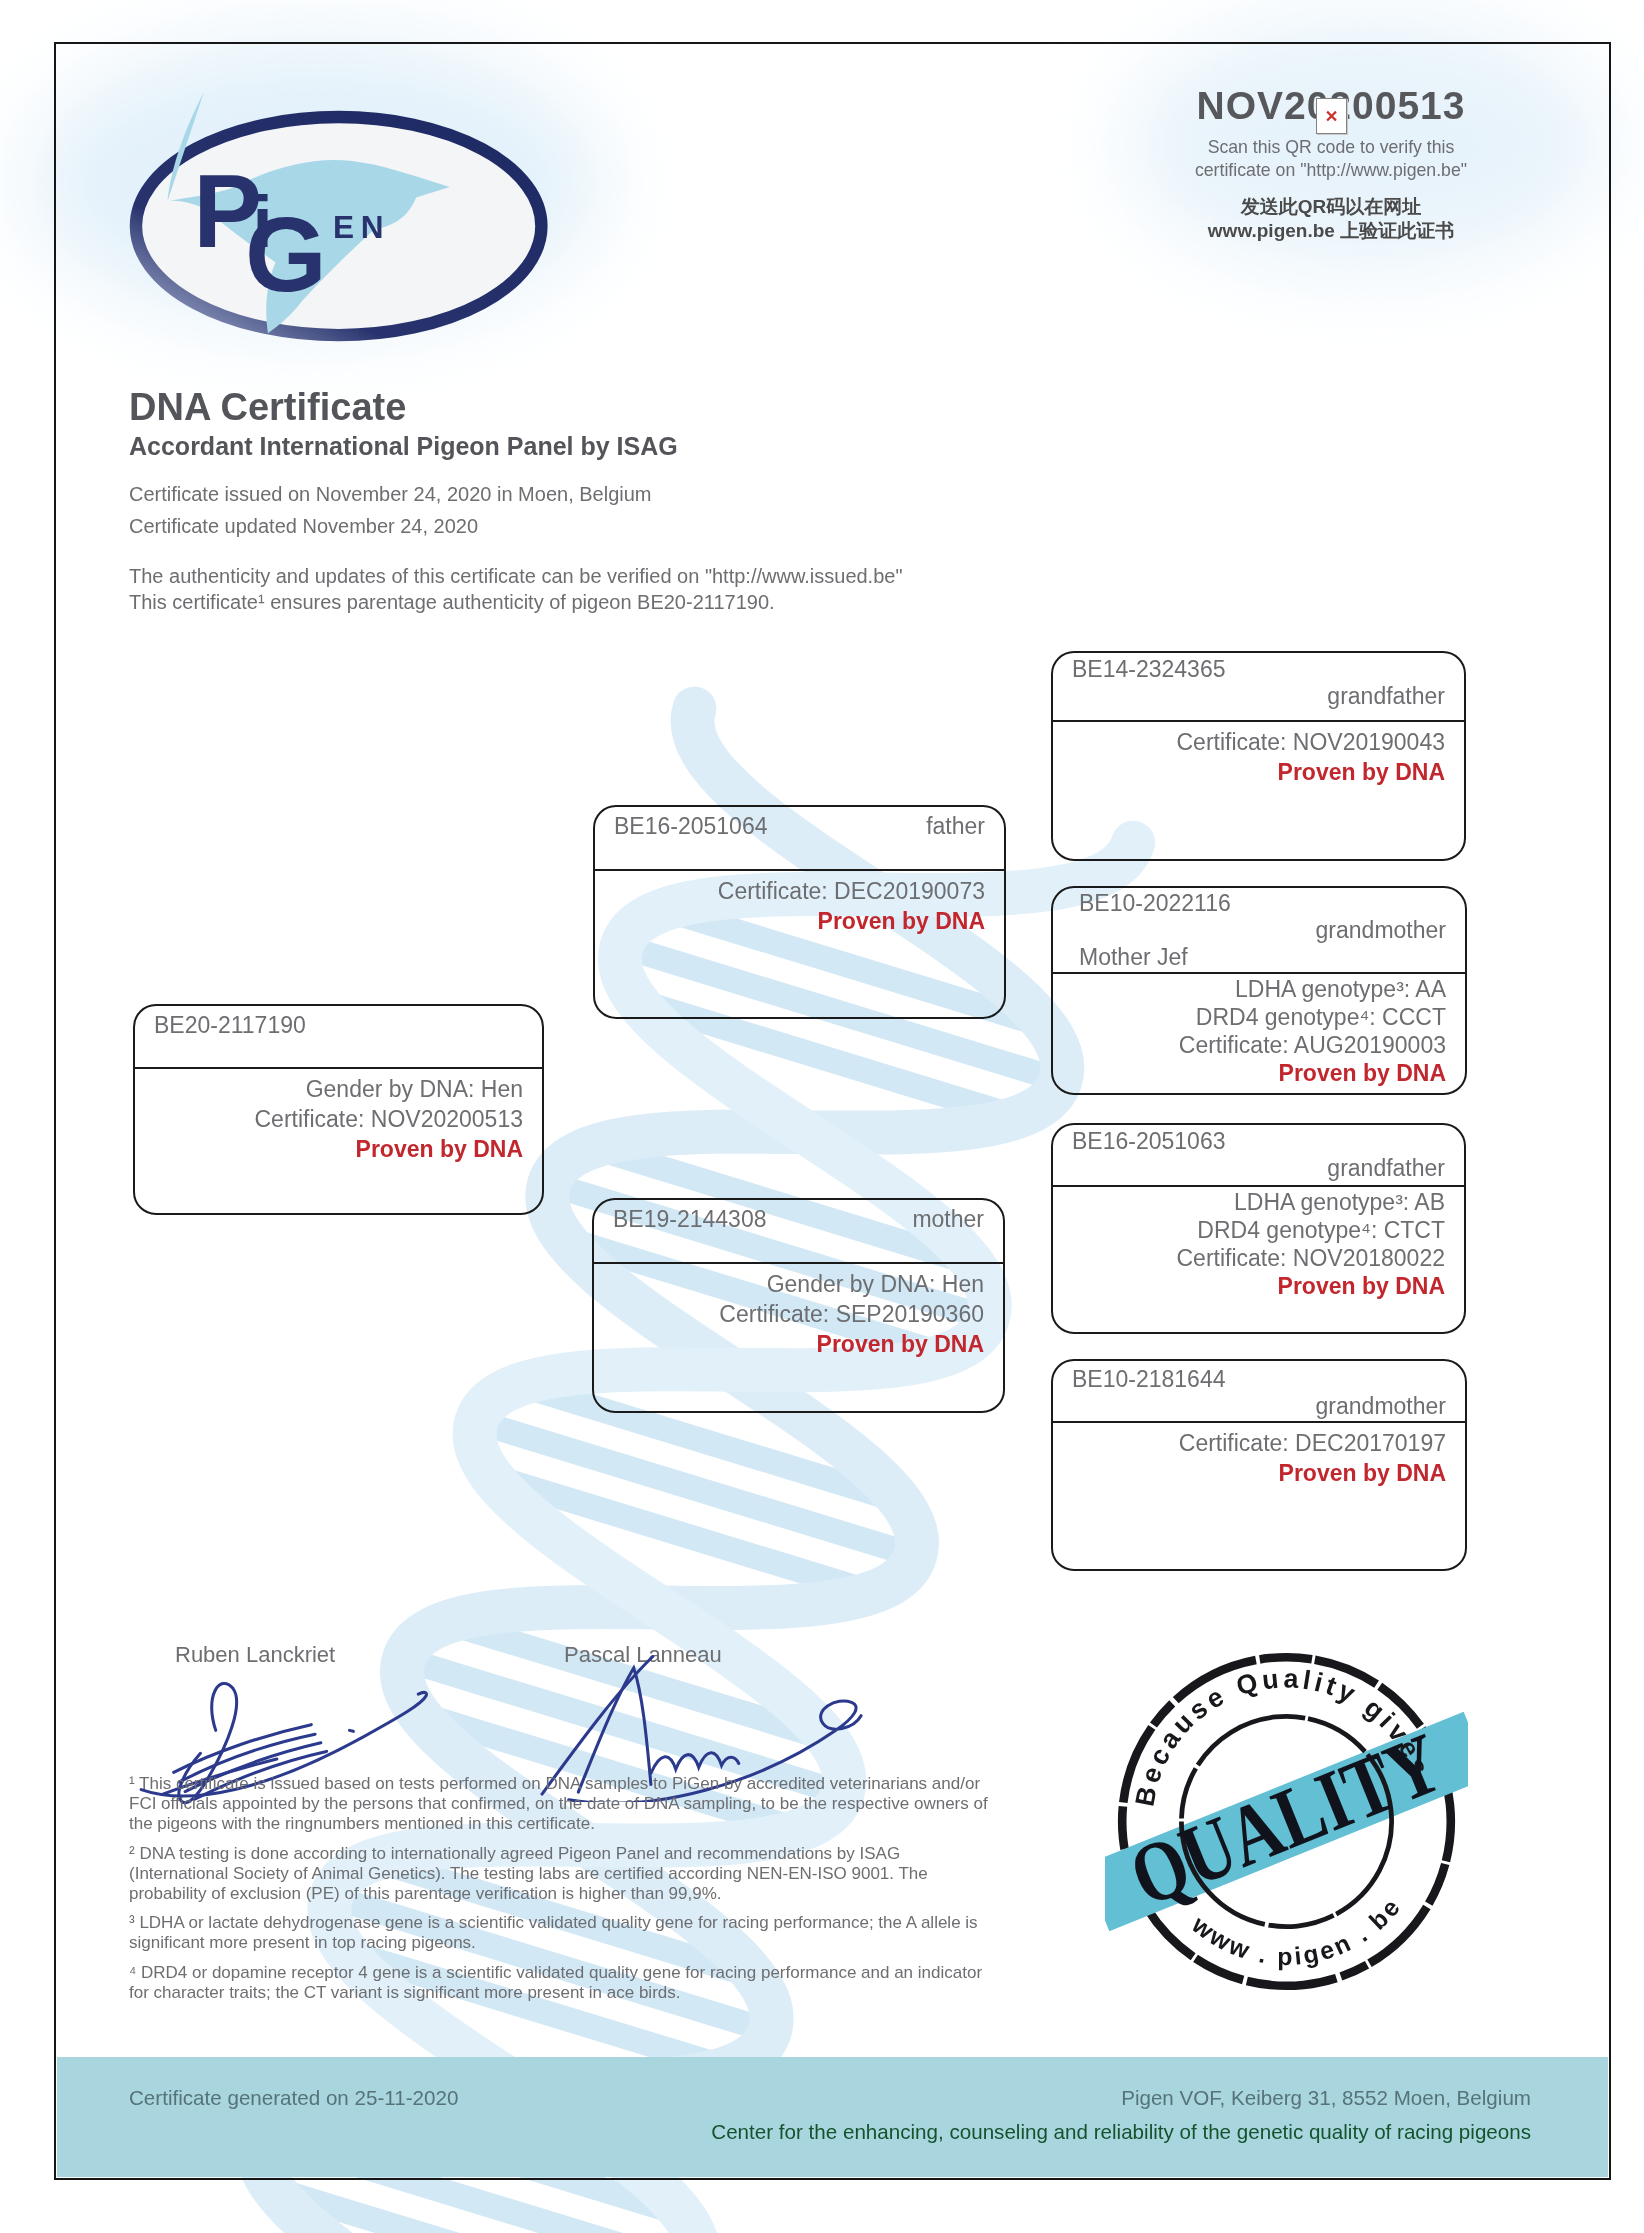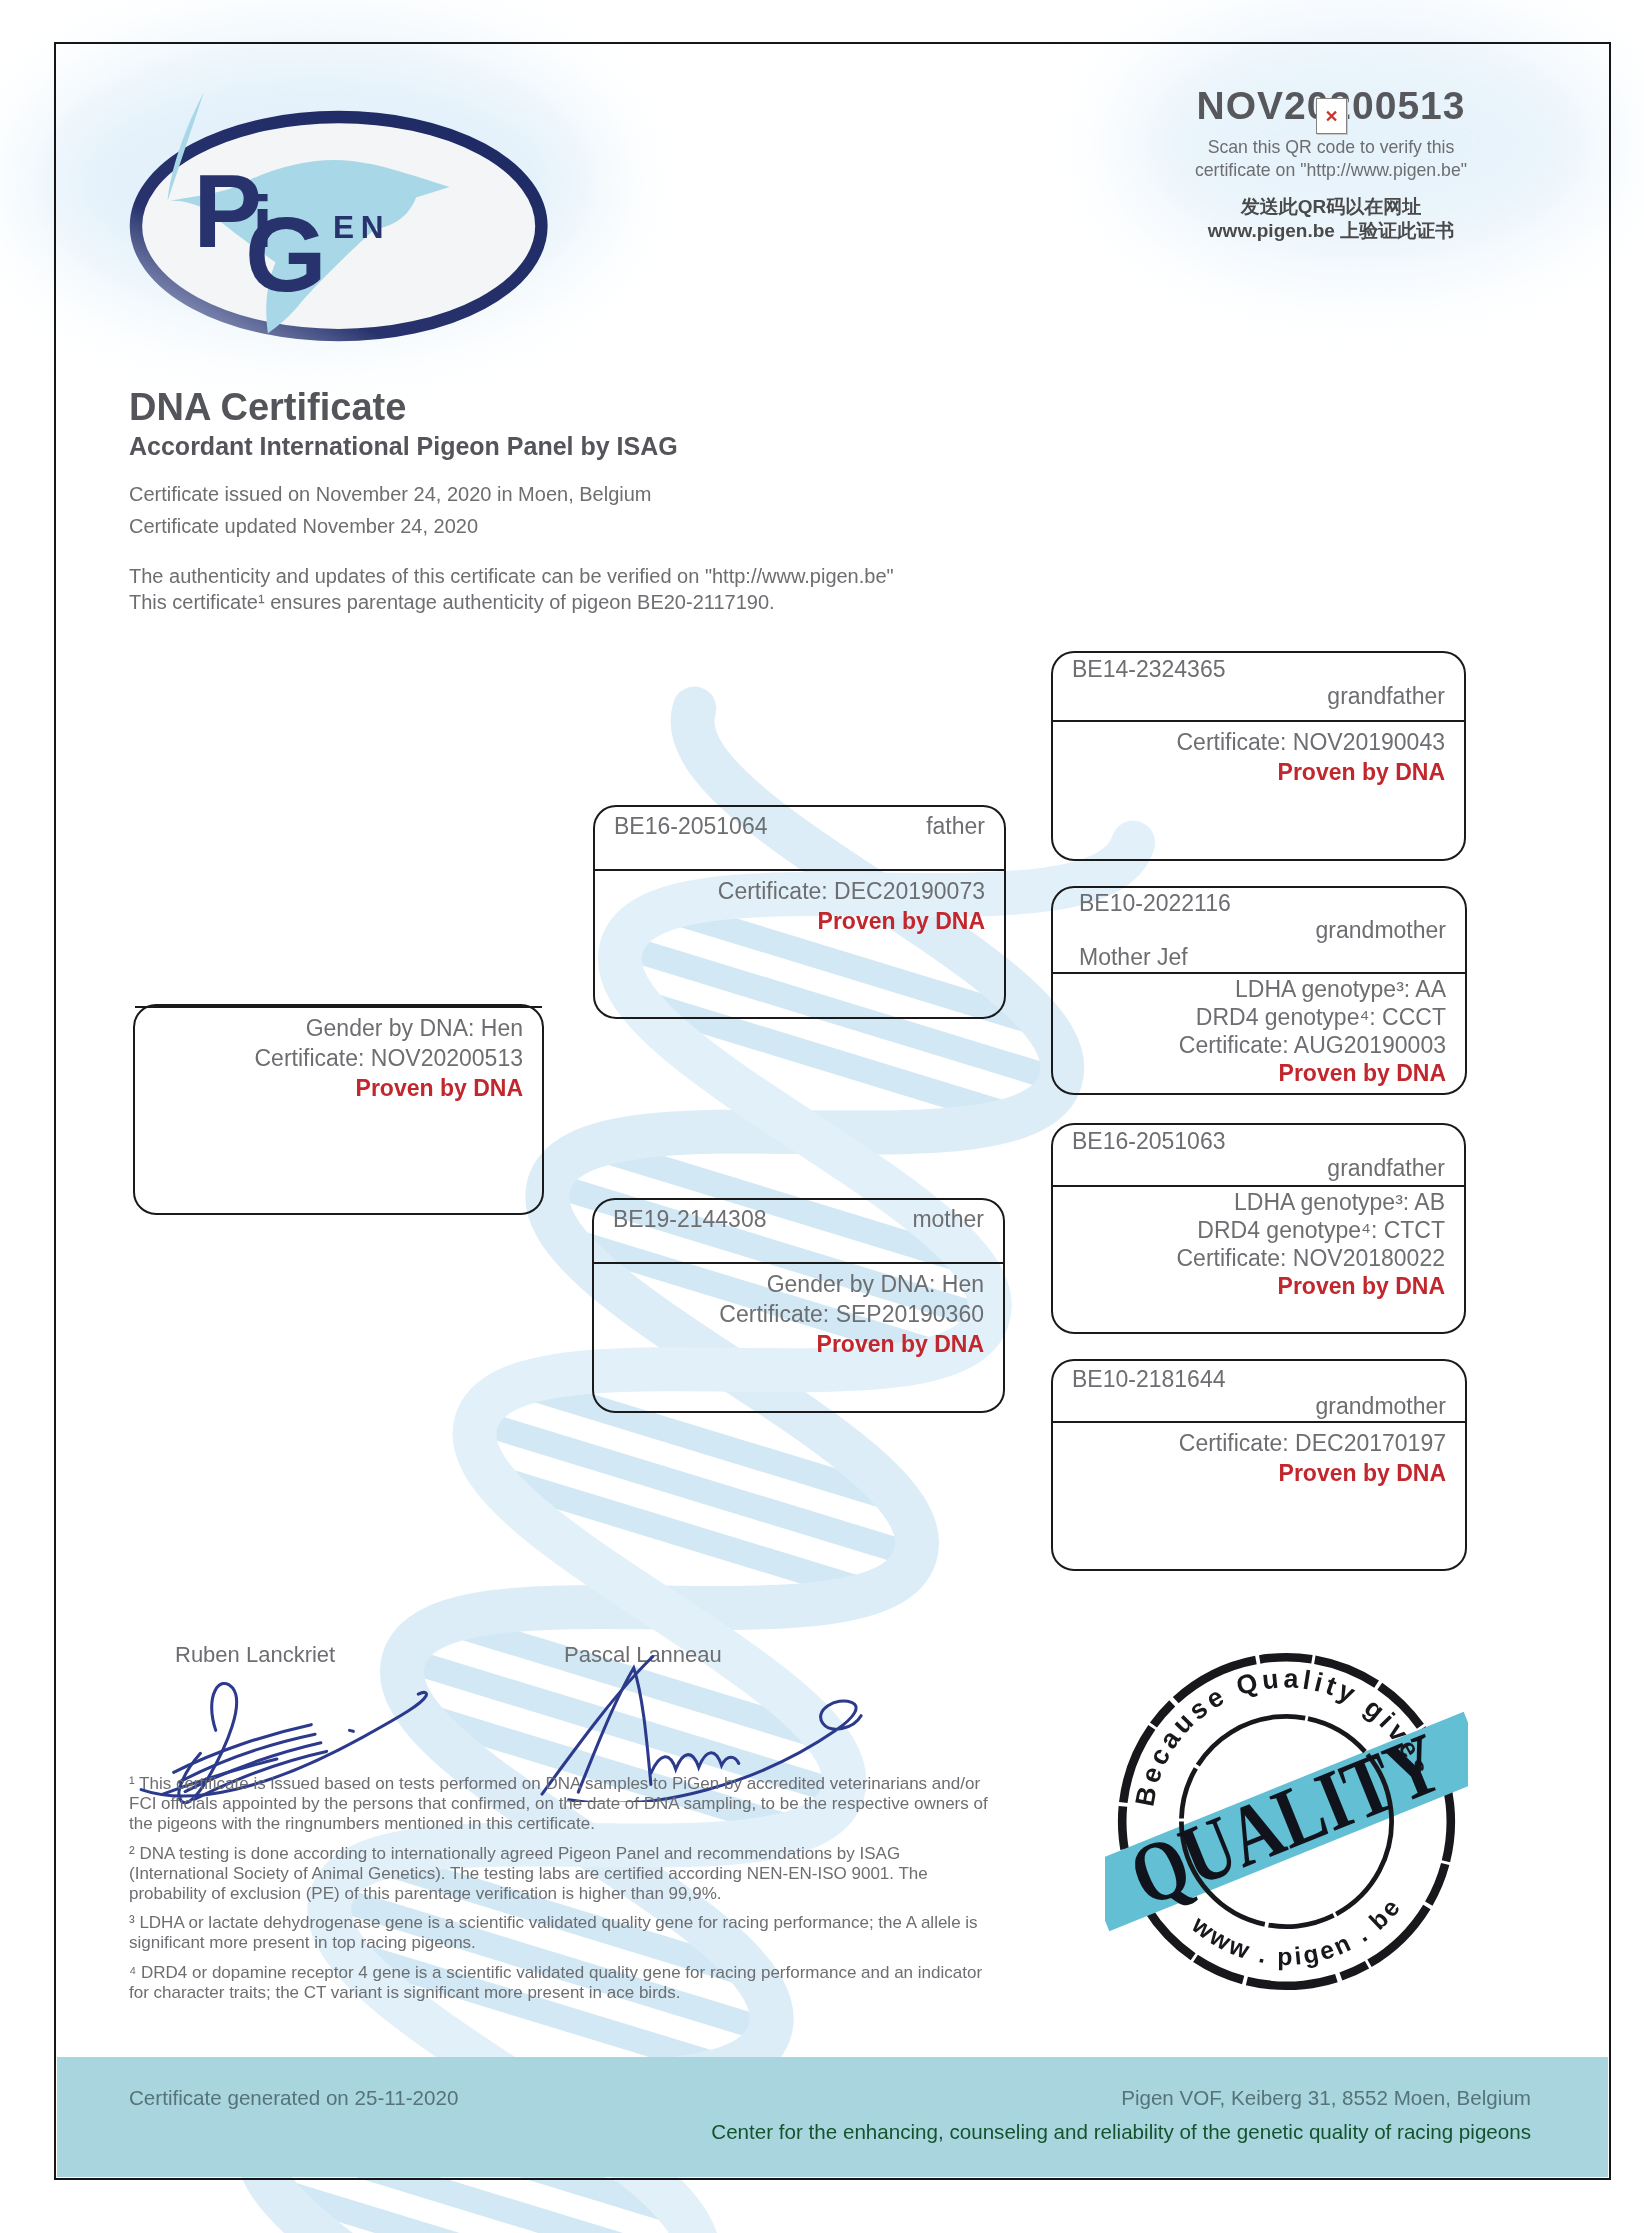--- a/index.html
+++ b/index.html
@@ -119,25 +119,26 @@
     </div>
   </div>
 
   <div class="abs intro-title">DNA Certificate</div>
   <div class="abs intro-subtitle">Accordant International Pigeon Panel by ISAG</div>
   <div class="abs intro-dates">
     <div>Certificate issued on November 24, 2020 in Moen, Belgium</div>
     <div>Certificate updated November 24, 2020</div>
   </div>
   <div class="abs intro-verify">
-    <div>The authenticity and updates of this certificate can be verified on "http://www.pigen.be"</div>
+    <div>The authenticity and updates of this certificate can be verified on "http://www.issued.be"</div>
     <div>This certificate¹ ensures parentage authenticity of pigeon BE20-2117190.</div>
   </div>
 
   <div class="pbox" id="box0">
+    <div class="hd"><span>BE20-2117190</span></div>
     <div class="bd">
       <div>Gender by DNA: Hen</div>
       <div>Certificate: NOV20200513</div>
       <div class="proven">Proven by DNA</div>
     </div>
   </div>
 
   <div class="pbox" id="box1">
     <div class="hd">
         <div class="row">

